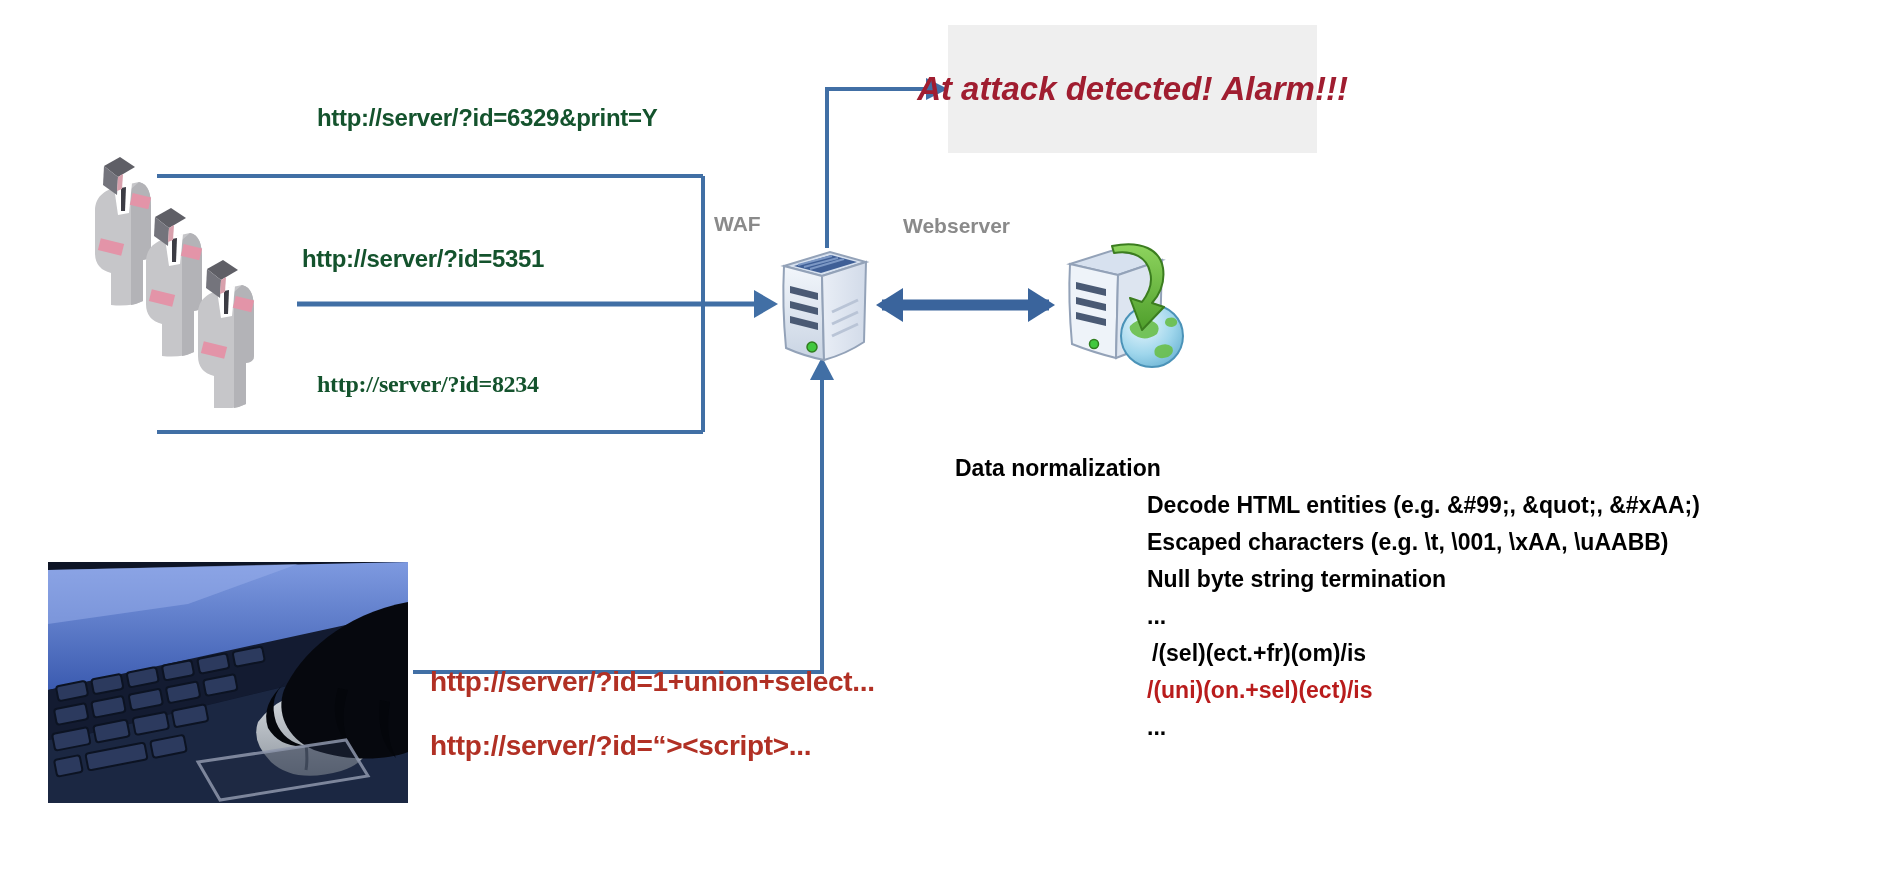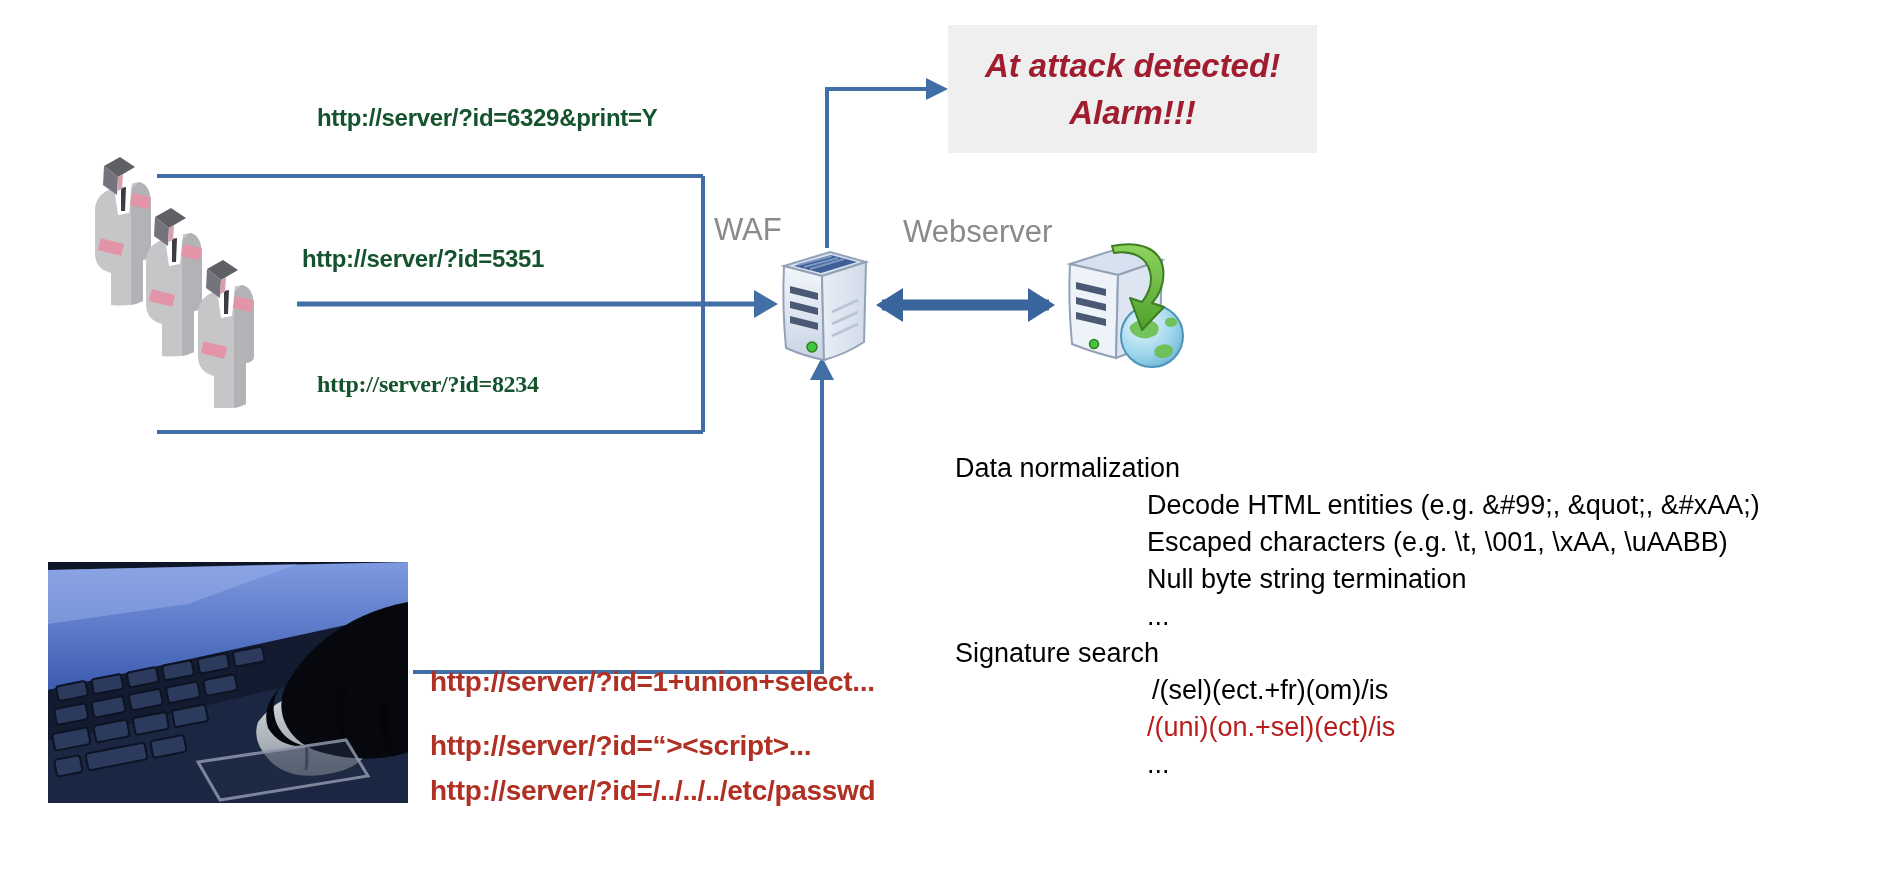--- a/index.html
+++ b/index.html
@@ -8,32 +8,32 @@
     font-family:"Liberation Sans",sans-serif;
   }
   .abs{position:absolute;}
   .req{
     font-weight:bold;font-size:24px;color:#14532d;letter-spacing:-0.3px;white-space:nowrap;margin-left:39px;
   }
   .atk{
     font-weight:bold;font-size:28px;color:#b13024;letter-spacing:-0.3px;white-space:nowrap;
   }
   .nodelabel{
-    font-weight:normal;font-size:31px;color:#8a8a8a;white-space:nowrap;text-align:right;
+    font-weight:bold;font-size:21px;color:#8a8a8a;white-space:nowrap;text-align:right;
   }
   #alarm-box{
     left:948px;top:25px;width:369px;height:128px;background:#efefef;
-    display:flex;flex-direction:column;align-items:center;justify-content:center;gap:9px;
+    display:flex;flex-direction:row;align-items:center;justify-content:center;gap:9px;
   }
   .alarm-line{
     font-weight:bold;font-style:italic;font-size:33px;color:#a01d30;white-space:nowrap;
   }
   #analysis{left:955px;top:450px;width:900px;}
   .an-line{
-    font-weight:normal;font-size:27px;color:#000000;line-height:37px;white-space:nowrap;
+    font-weight:bold;font-size:23px;color:#000000;line-height:37px;white-space:nowrap;
   }
   .an-line.sub{padding-left:192px;}
   .an-line.red{color:#b91c1c;}
 </style>
 </head>
 <body>
 
 <div id="canvas">
 
   <svg class="abs" style="left:0;top:0;" width="1882" height="874" viewBox="0 0 1882 874">
@@ -196,27 +196,25 @@
     <path d="M360,40 C295,52 252,92 236,128 C228,150 238,176 266,188 C300,200 340,198 360,190 Z" fill="#06080e"></path>
     <path d="M238,120 q-18,14 -10,40 q8,20 30,24 q-26,2 -38,-18 q-8,-24 18,-46 Z" fill="#04060b"></path>
     <path d="M300,128 q-10,30 2,58 q-22,-26 -12,-60 Z" fill="#04060b"></path>
     <path d="M342,140 q-6,34 6,56 q-20,-18 -16,-58 Z" fill="#04060b"></path>
     <polygon points="150,200 298,178 320,214 172,238" fill="#222c44" opacity="0.5"></polygon>
     <polygon points="150,200 298,178 320,214 172,238" fill="none" stroke="#8e97ab" stroke-width="3" opacity="0.85"></polygon>
   </svg>
 
   <div class="abs atk" style="left:430px;top:666px;">http://server/?id=1+union+select...</div>
   <div class="abs atk" style="left:430px;top:730px;">http://server/?id=“&gt;&lt;script&gt;...</div>
-  <div class="abs atk" style="left:430px;top:775px;">http://server/?id=/../../../etc/passwd</div>
 
   <div class="abs" id="analysis">
     <div class="an-line">Data normalization</div>
     <div class="an-line sub">Decode HTML entities (e.g. &amp;#99;, &amp;quot;, &amp;#xAA;)</div>
     <div class="an-line sub">Escaped characters (e.g. \t, \001, \xAA, \uAABB)</div>
     <div class="an-line sub">Null byte string termination</div>
     <div class="an-line sub">...</div>
-    <div class="an-line">Signature search</div>
     <div class="an-line sub" style="padding-left:197px;">/(sel)(ect.+fr)(om)/is</div>
     <div class="an-line sub red">/(uni)(on.+sel)(ect)/is</div>
     <div class="an-line sub">...</div>
   </div>
 
 </div>
 
 </body></html>

